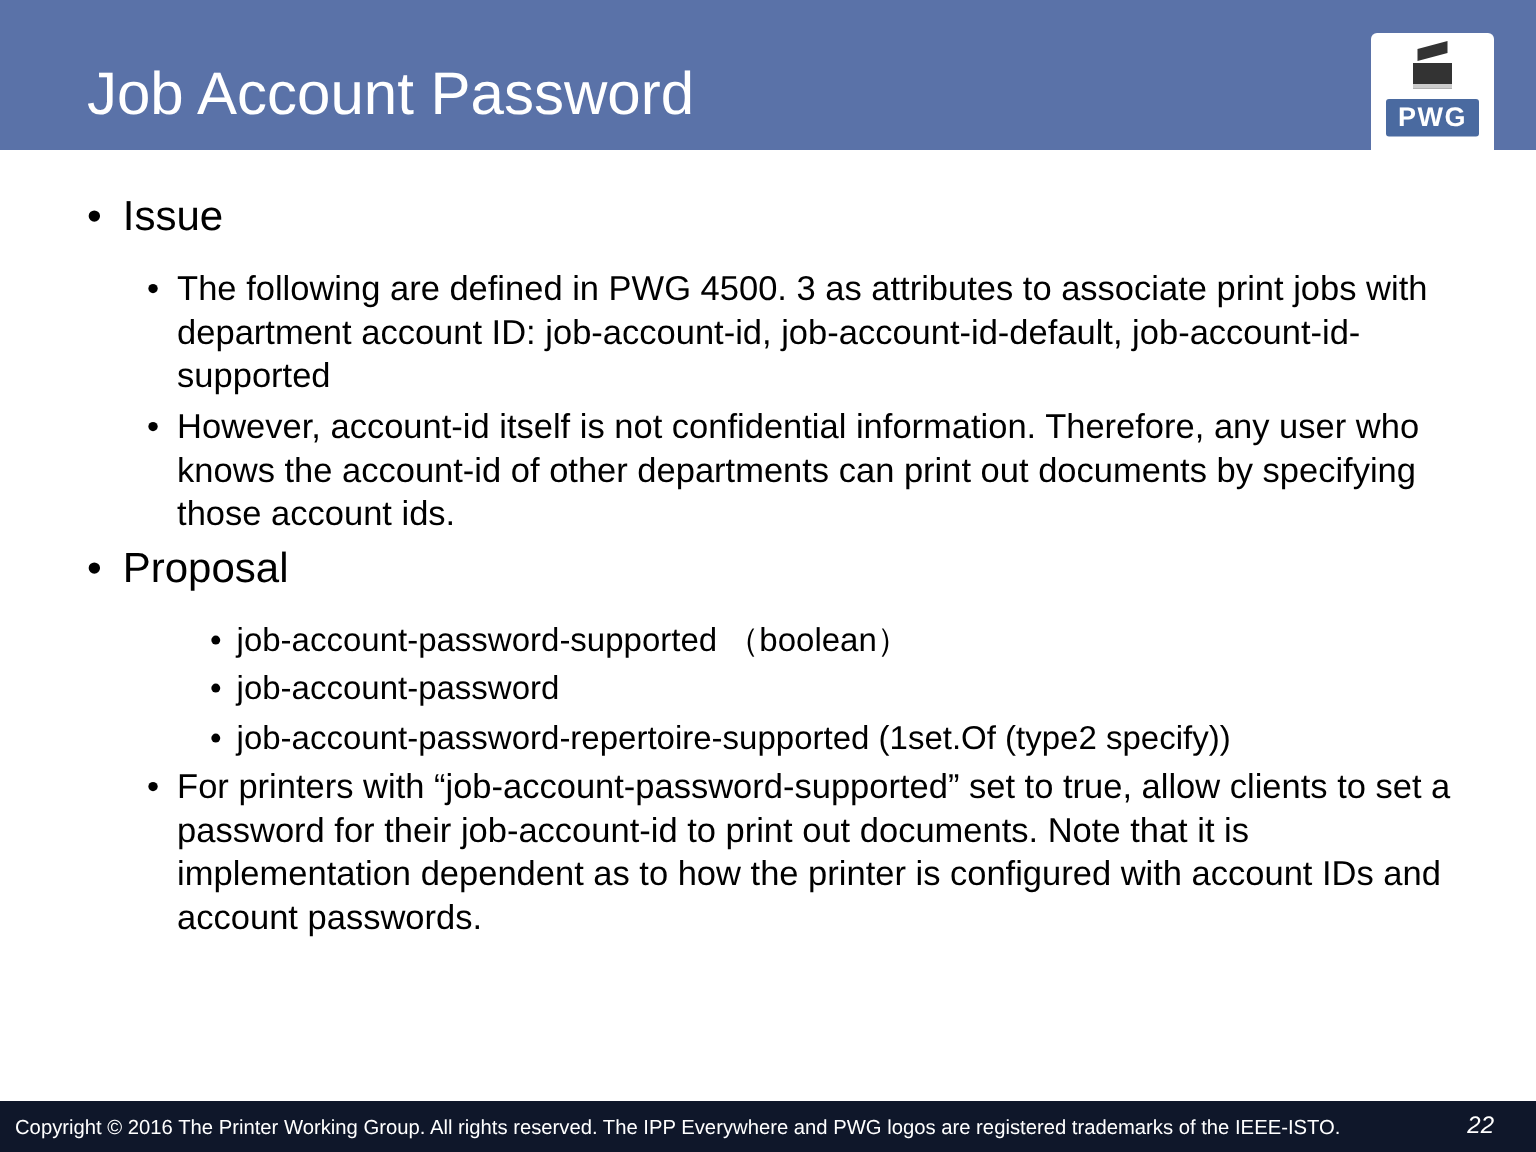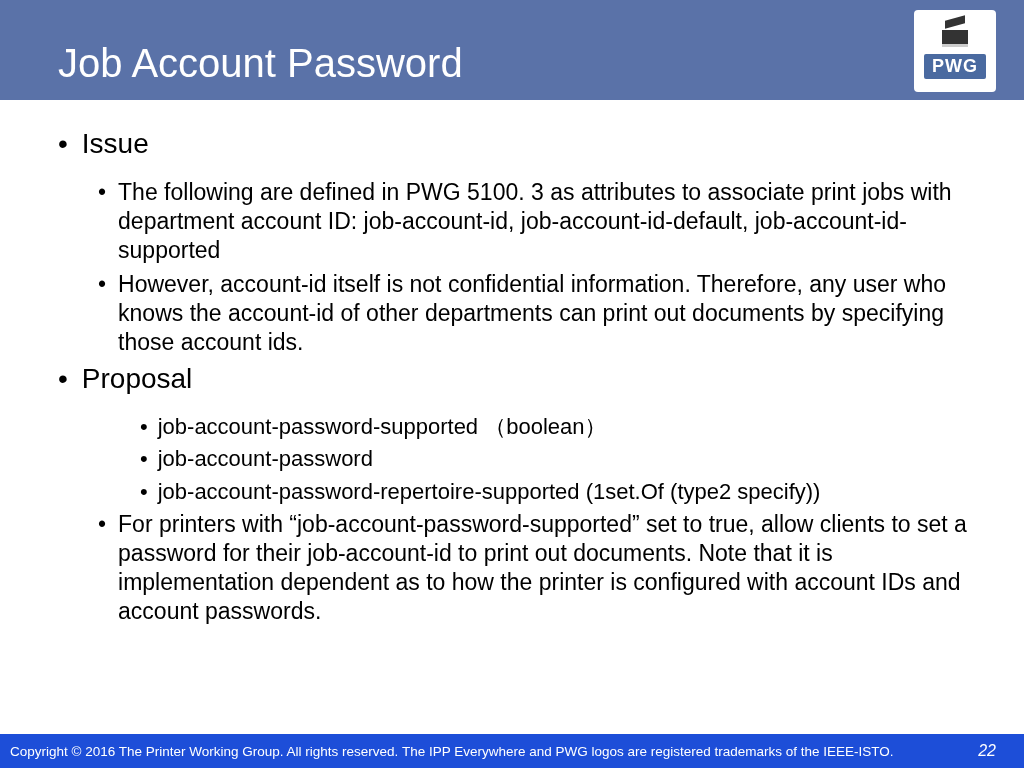--- a/index.html
+++ b/index.html
@@ -22,21 +22,21 @@
     padding-bottom: 14px;
   }
   .title {
     color: #fff;
     font-size: 40px;
     font-weight: normal;
   }
   .logo {
     position: absolute;
     right: 28px;
-    top: 10px;
+    top: 22px;
     width: 82px;
     height: 82px;
     background: #fff;
     border-radius: 4px;
     display: flex;
     flex-direction: column;
     align-items: center;
     justify-content: center;
   }
   .logo-printer {
@@ -123,21 +123,21 @@
     margin-right: 10px;
     font-size: 22px;
     flex-shrink: 0;
   }
   .section2 { margin-top: 6px; }
   .footer {
     position: absolute;
     bottom: 0;
     left: 0;
     width: 100%;
-    background: #1d4ed8;
+    background: #0f172a;
     height: 34px;
     display: flex;
     align-items: center;
     justify-content: space-between;
     padding: 0 28px 0 10px;
     color: #fff;
     font-size: 13.5px;
   }
   .page-num { font-size: 16px; font-style: italic; }
 </style>
@@ -151,21 +151,21 @@
     <div class="logo-text">PWG</div>
   </div>
   <div class="reg">®</div>
 </div>
 
 <div class="content">
   <div class="h1">
       <span>Issue</span>
     </div>
   <div class="h2">
-      <span>The following are defined in PWG 5100. 3 as attributes to associate print jobs with department account ID: job-account-id, job-account-id-default, job-account-id-supported</span>
+      <span>The following are defined in PWG 4500. 3 as attributes to associate print jobs with department account ID: job-account-id, job-account-id-default, job-account-id-supported</span>
     </div>
   <div class="h2">
       <span>However, account-id itself is not confidential information. Therefore, any user who knows the account-id of other departments can print out documents by specifying those account ids.</span>
     </div>
 
   <div class="h1 section2">
       <span>Proposal</span>
     </div>
   <div class="h3">
       <span>job-account-password-supported （boolean）</span>

